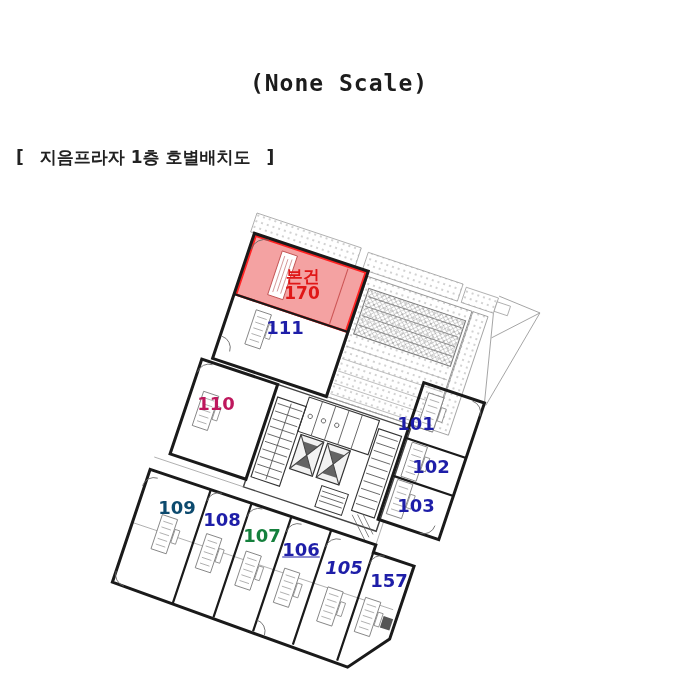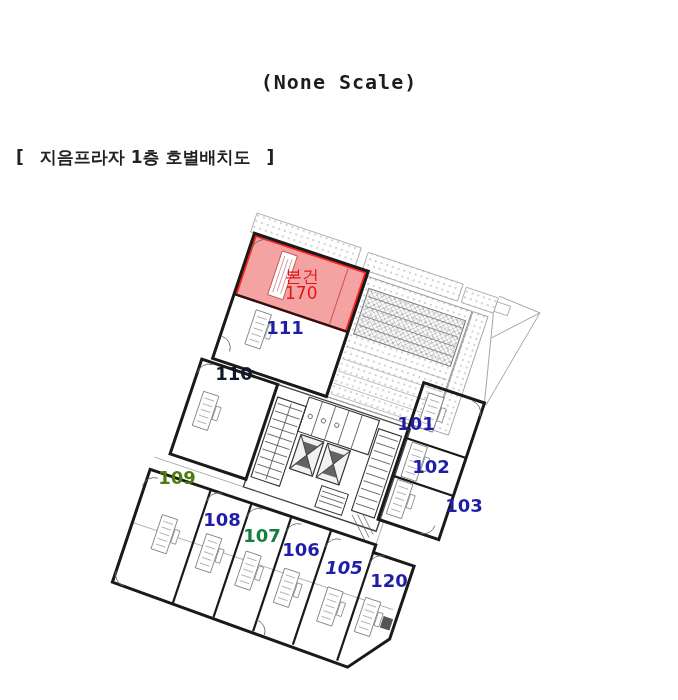--- a/index.html
+++ b/index.html
@@ -1,29 +1,29 @@
 <!DOCTYPE html>
 <html><head>
 <meta charset="utf-8">
 <style>
   html,body{margin:0;padding:0;background:#ffffff;}
   .page{position:relative;width:678px;height:700px;background:#ffffff;overflow:hidden;
         font-family:"DejaVu Sans", sans-serif;}
   .scale-note{position:absolute;top:70px;left:0;width:100%;text-align:center;
-        font-family:"DejaVu Sans Mono", monospace;font-size:20px;font-weight:700;
+        font-family:"DejaVu Sans Mono", monospace;font-size:23px;font-weight:700;
         color:#1c1c1c;letter-spacing:1px;}
   .plan-title{position:absolute;top:146px;left:0;width:100%;
         font-size:17px;font-weight:700;color:#222;}
   .plan-title .bk{display:inline-block;margin:0 16px;}
   .plan-svg{position:absolute;left:0;top:0;}
   .labels{position:absolute;left:0;top:0;width:678px;height:700px;pointer-events:none;}
   .unit-label{position:absolute;transform:translate(-50%,-50%);
         font-size:18px;font-weight:700;letter-spacing:0px;white-space:nowrap;}
-  .subject-label{position:absolute;transform:translate(-50%,-50%);text-align:left;
-        font-size:17px;font-weight:400;line-height:1.0;white-space:nowrap;}
+  .subject-label{position:absolute;transform:translate(-50%,-50%);text-align:right;
+        font-size:17px;font-weight:700;line-height:1.0;white-space:nowrap;}
 </style>
 </head>
 <body>
 
 <div class="page">
 
   <div class="scale-note">(None Scale)</div>
 
   <div class="plan-title"><span class="bk">[</span><span>지음프라자 1층 호별배치도</span><span class="bk">]</span></div>
 
@@ -164,24 +164,24 @@
     </g>
   </svg>
 
   <div class="labels">
     <div class="subject-label" id="subject-label" style="left: 302px; top: 285px; color: rgb(224, 23, 23);">
       <div>본건</div>
       <div>170</div>
     </div>
   <div class="unit-label" style="left: 416px; top: 423px; color: rgb(30, 30, 168);">101</div>
       <div class="unit-label" style="left: 431px; top: 466px; color: rgb(30, 30, 168); text-align: center;">102</div>
-      <div class="unit-label" style="left: 416px; top: 505px; color: rgb(30, 30, 168); margin-left: 48px;">103</div>
-      <div class="unit-label" style="left: 389px; top: 580px; color: rgb(30, 30, 168);">120</div>
+      <div class="unit-label" style="left: 416px; top: 505px; color: rgb(30, 30, 168);">103</div>
+      <div class="unit-label" style="left: 389px; top: 580px; color: rgb(30, 30, 168);">157</div>
       <div class="unit-label" style="left: 344px; top: 567px; color: rgb(30, 30, 168); font-style: italic;">105</div>
-      <div class="unit-label" style="left: 301px; top: 549px; color: rgb(30, 30, 168);">106</div>
+      <div class="unit-label" style="left: 301px; top: 549px; color: rgb(30, 30, 168); text-decoration: underline;">106</div>
       <div class="unit-label" style="left: 262px; top: 535px; color: #15803d;">107</div>
       <div class="unit-label" style="left: 222px; top: 519px; color: rgb(30, 30, 168); text-align: center;">108</div>
-      <div class="unit-label" style="left: 177px; top: 477px; color: #4d7c0f;">109</div>
-      <div class="unit-label" style="left: 216px; top: 373px; color: #0f172a; margin-left: 18px;">110</div>
+      <div class="unit-label" style="left: 177px; top: 507px; color: #0c4a6e;">109</div>
+      <div class="unit-label" style="left: 216px; top: 403px; color: #be185d;">110</div>
       <div class="unit-label" style="left: 285px; top: 327px; color: rgb(30, 30, 168);">111</div>
     </div>
 
 </div>
 
 </body></html>

